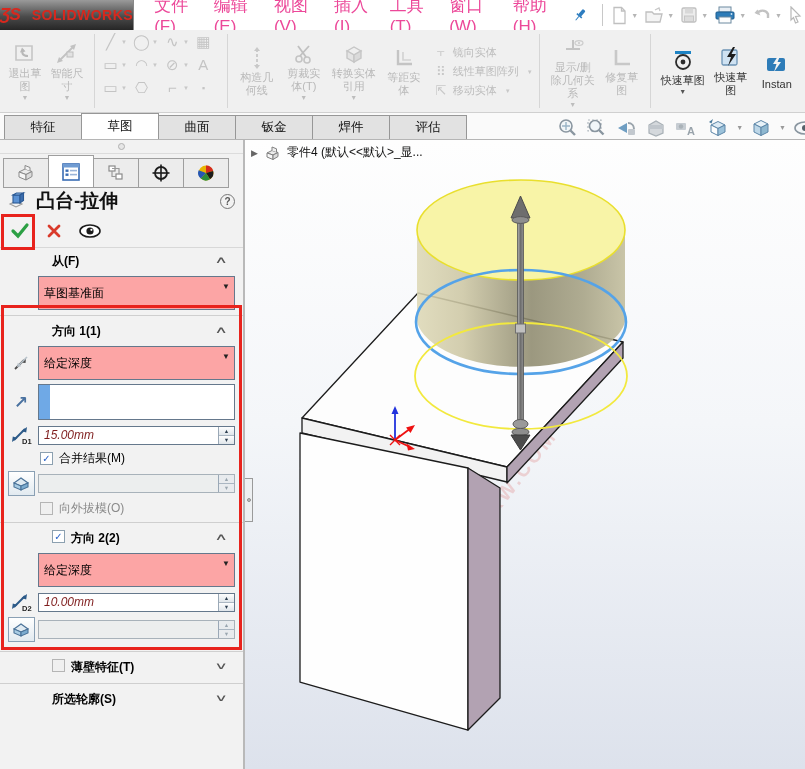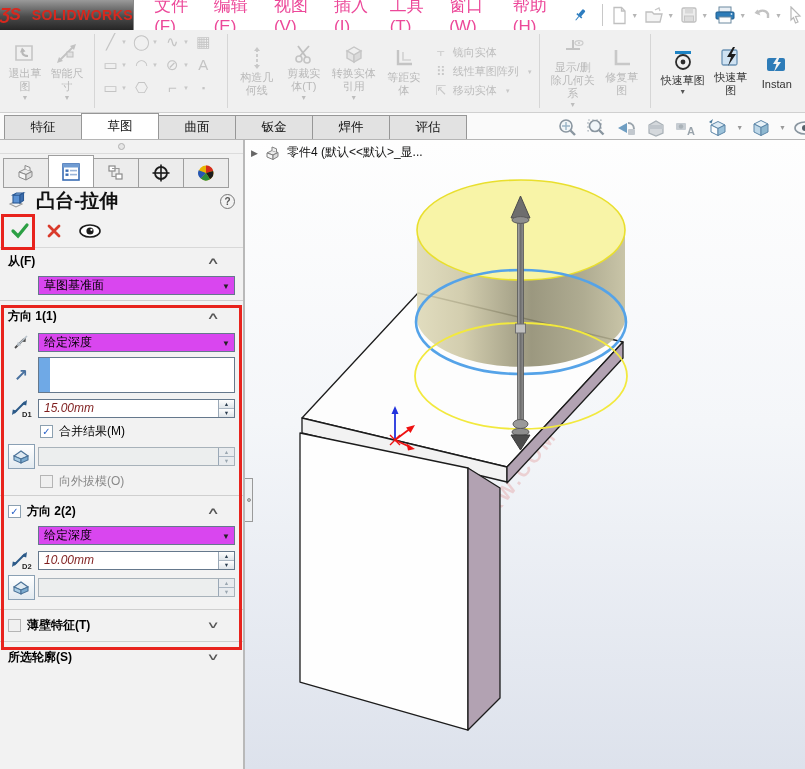--- a/index.html
+++ b/index.html
@@ -54,27 +54,27 @@
   #panel-top .knob { width:7px; height:7px; border-radius:50%; background:#e6e6e6; border:1px solid #b0b0b0;}
   #pm-tabs { height:34px; display:flex; align-items:flex-end; padding-left:3px; background:#f2f2f2;}
   .pmtab { width:46px; height:30px; background:#ececec; border:1px solid #9e9e9e; margin-right:-1px;
     display:flex; align-items:center; justify-content:center; }
   .pmtab.active { background:#fff; height:33px; position:relative; z-index:2; }
   #pm-header { height:26px; display:flex; align-items:center; padding:0 8px; }
   #pm-title { font-size:19px; font-weight:bold; color:#111; margin-left:6px; }
   #pm-help { margin-left:auto; width:15px; height:15px; border:1.4px solid #777; border-radius:50%;
     font-size:10px; color:#555; display:flex; align-items:center; justify-content:center; font-weight:bold;}
   #okrow { height:34px; display:flex; align-items:center; gap:16px; padding-left:10px; border-bottom:1px solid #d8d8d8;}
-  .sec-h { display:flex; align-items:center; font-size:12px; font-weight:bold; color:#000; padding:5px 26px 2px 8px; }
+  .sec-h { display:flex; font-size:12px; font-weight:bold; color:#000; padding:5px 18px 2px 8px;margin-left:44px; }
   .chev { margin-left:auto; color:#555; font-size:11px; transform:scaleX(1.7) scaleY(.85); font-weight:normal;}
   .sec-div { height:1px; background:#cfcfcf; margin:5px 0 2px 0; }
   .row { display:flex; align-items:center; margin:4px 8px 4px 4px; }
   .ric { width:34px; display:flex; justify-content:center; align-items:center; }
-  .dd { position:relative; flex:1; height:19px; border:1px solid #65788c; background:#d946ef; font-size:12px;
-    display:flex; padding:0 16px 0 5px; color:#000; }
+  .dd { position:relative; flex:1; height:34px; border:1px solid #65788c; background:#fca5a5; font-size:12px;
+    display:flex; align-items:center; padding:0 16px 0 5px; color:#000; }
   .dd .da { position:absolute; right:4px; top:5px; font-size:8px; color:#222; }
   .spinwrap { flex:1; height:19px; border:1px solid #65788c; background:#fff; display:flex; }
   .spinval { flex:1; font-size:12px; display:flex; align-items:center; padding-left:5px; color:#7f1d1d;font-style:italic;}
   .spinbtns { width:16px; border-left:1px solid #9aa8b6; display:flex; flex-direction:column; }
   .spinbtns div { flex:1; font-size:5.5px; color:#2c3e50; display:flex; align-items:center; justify-content:center;
     background:linear-gradient(180deg,#fefefe,#dfe5ea); }
   .spinbtns div:first-child { border-bottom:1px solid #aab6c2; }
   .spinwrap.disabled { background:#eceeee; border-color:#a8b2ba; }
   .spinwrap.disabled .spinbtns div { color:#9aa6b0; background:#e8ebee; }
   .selbox { flex:1; height:36px; border:1px solid #65788c; background:#fff; display:flex; }

